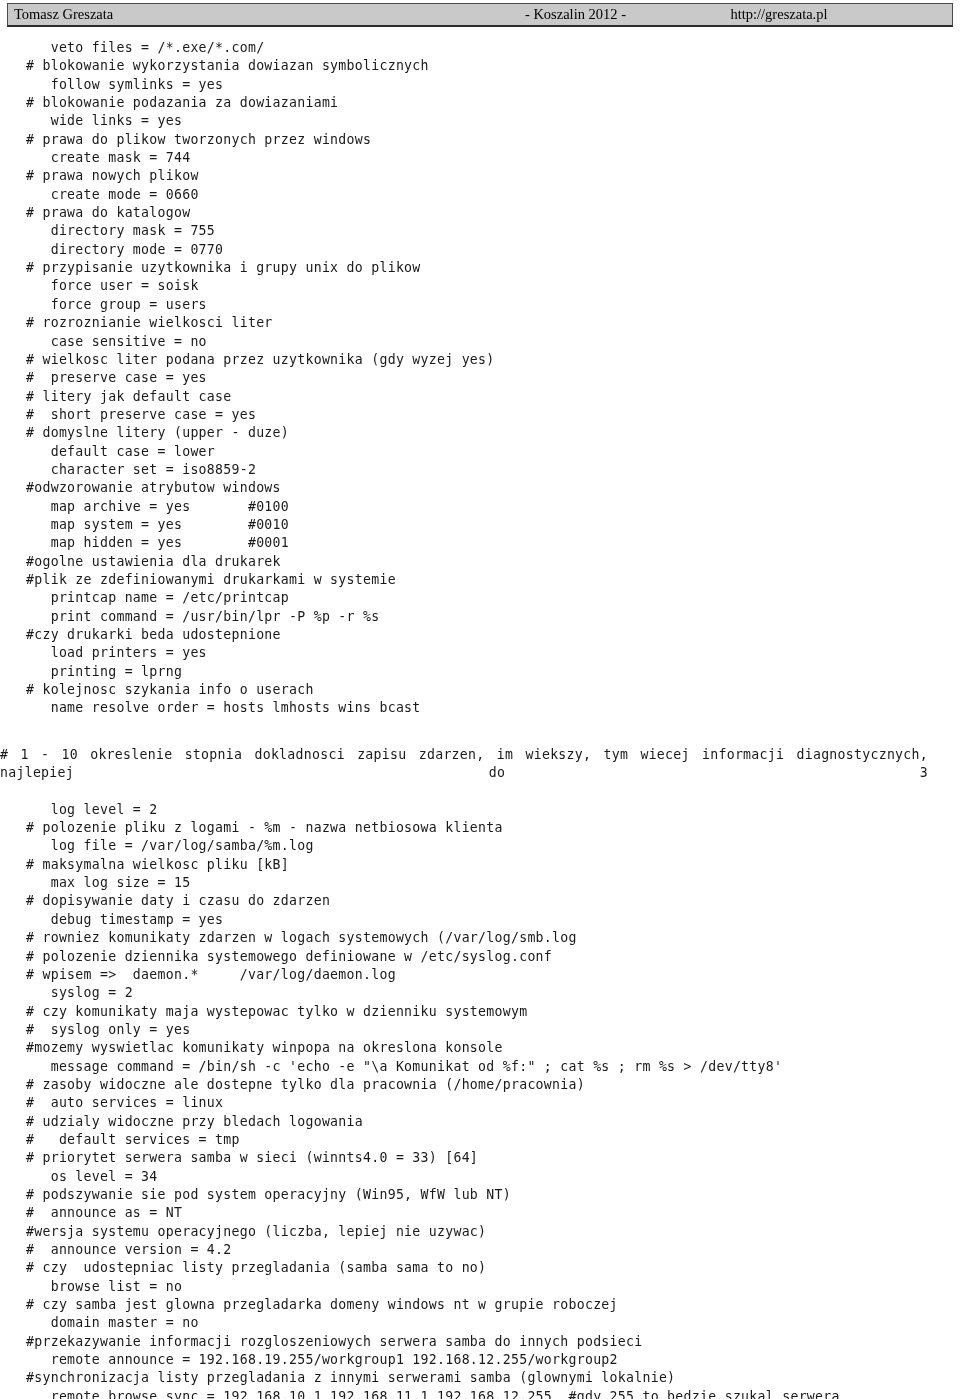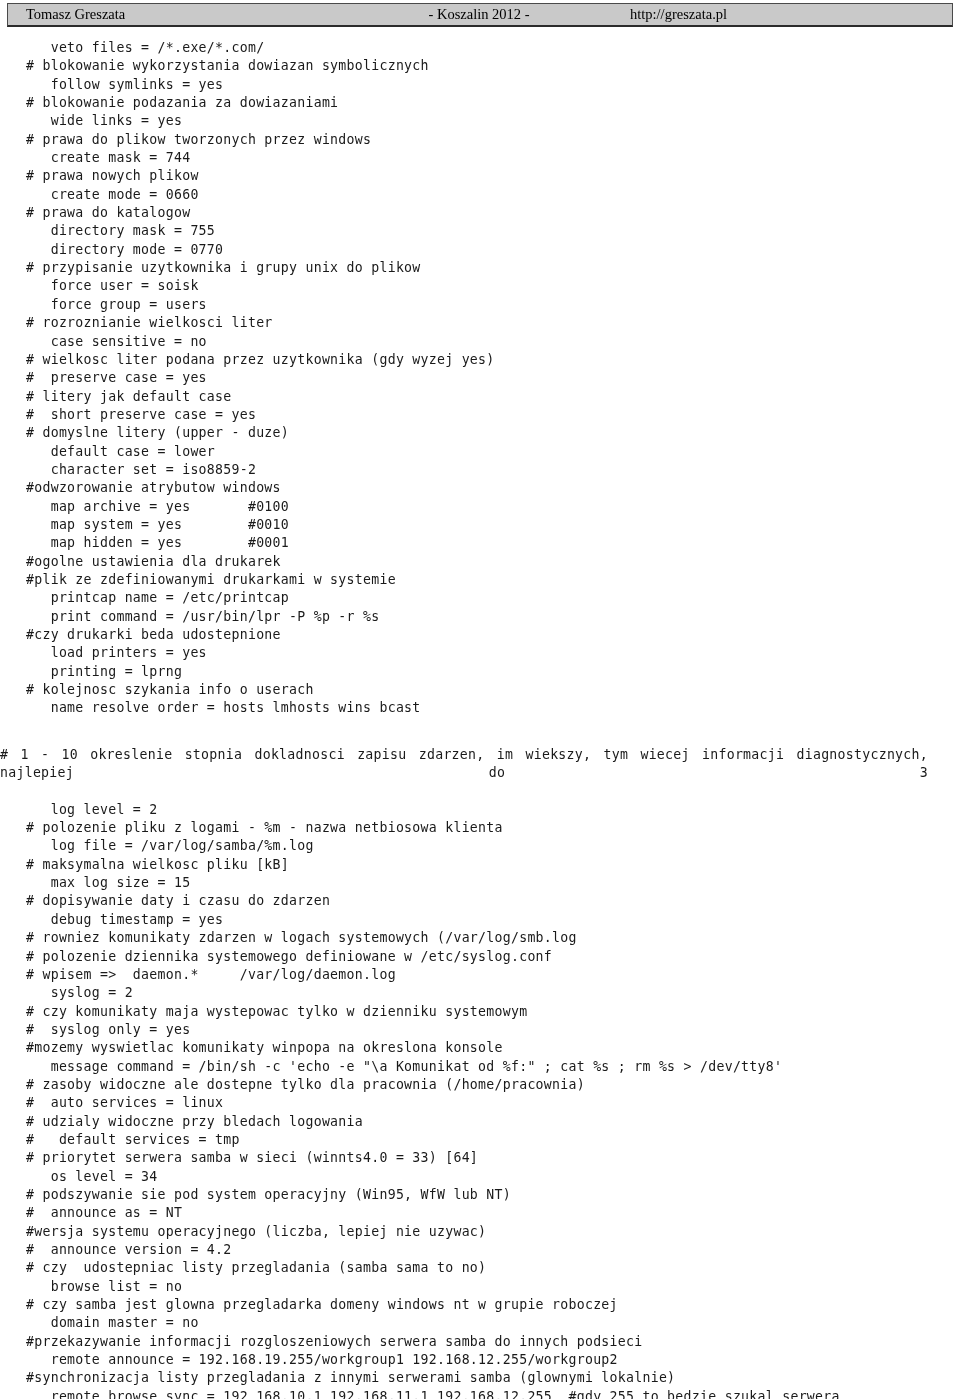--- a/index.html
+++ b/index.html
@@ -29,23 +29,23 @@
     font-family: "Liberation Serif", "DejaVu Serif", serif;
     font-size: 14.5px;
     color: #000000;
     line-height: 1;
   }
   #page-header .hdr-cell {
     flex: 1 1 33.333%;
     white-space: nowrap;
     overflow: hidden;
   }
-  #page-header .hdr-left   { text-align: left;   padding-left: 18px; }
-  #page-header .hdr-center { text-align: center; }
-  #page-header .hdr-right  { text-align: left;  padding-right: 20px; }
+  #page-header .hdr-left   { text-align: left;   padding-left: 6px; }
+  #page-header .hdr-center { text-align: right; }
+  #page-header .hdr-right  { text-align: center;  padding-right: 20px; }
 
   
   #code-body {
     margin: 12px 0 0 0;
     padding: 0 4px 0 26px;
     font-family: "DejaVu Sans Mono", "Liberation Mono", monospace;
     font-size: 13.2px;
     line-height: 18.35px;
     color: #1a1a1a;
     letter-spacing: 0.28px;

